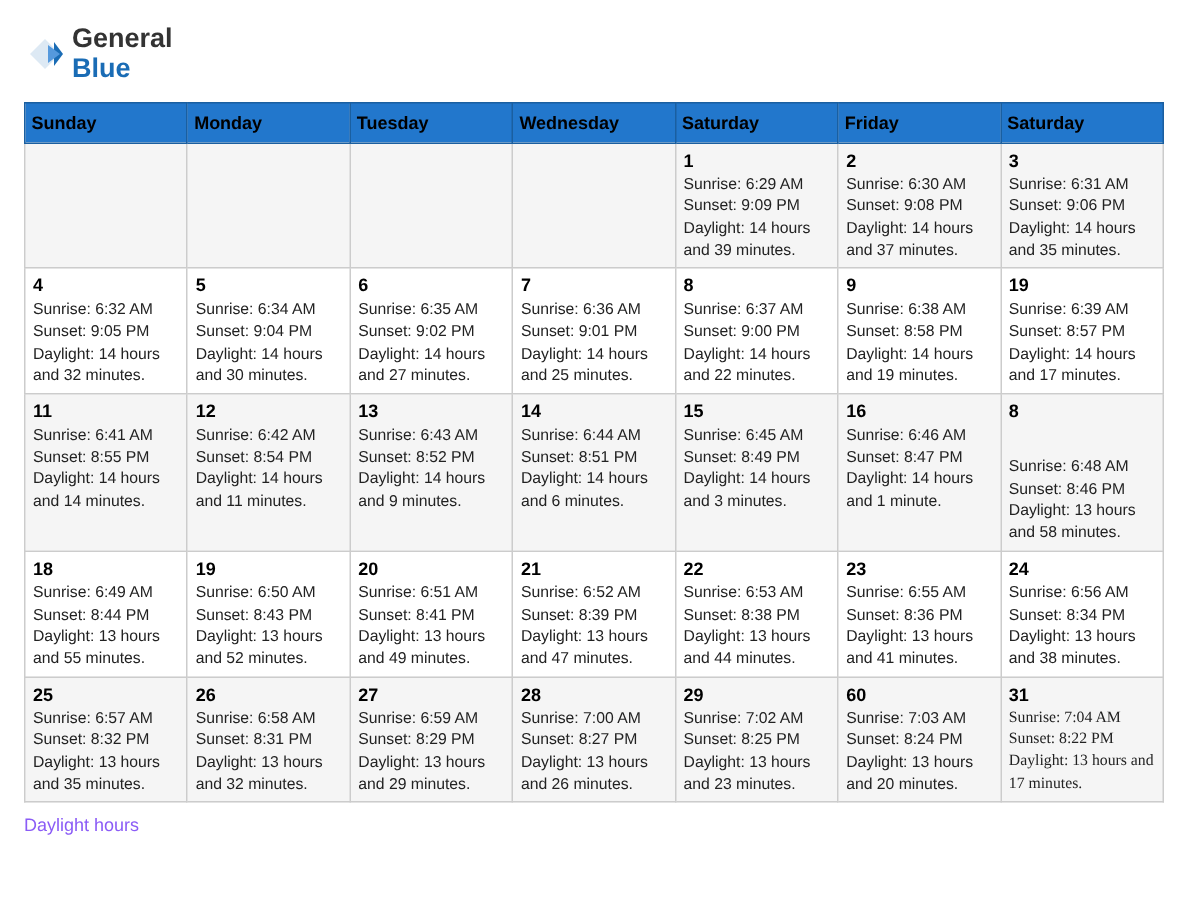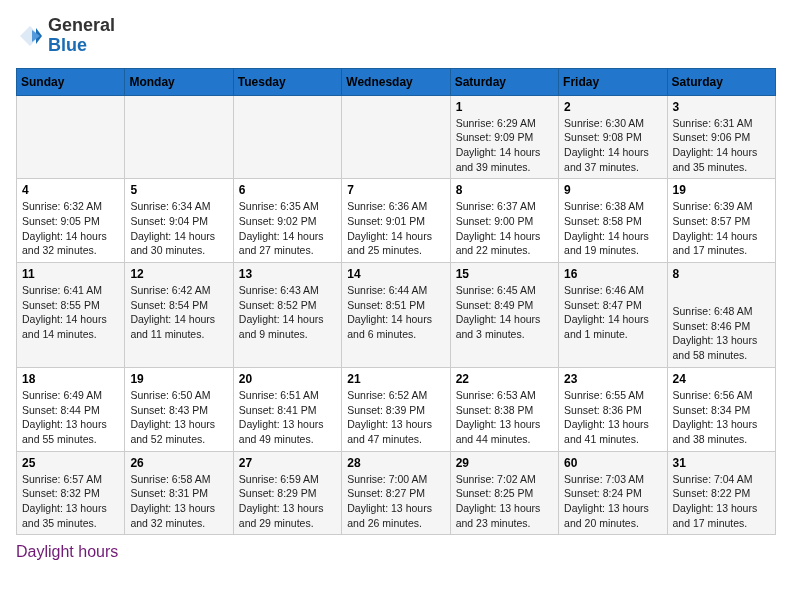--- a/index.html
+++ b/index.html
@@ -79,22 +79,22 @@
       margin-bottom: 2px;
     }
     .day-info {
       color: #222;
       line-height: 1.4;
       font-size: 10.5px;
     }
     .empty { background-color: inherit; }
     .footer-note {
       margin-top: 8px;
-      font-size: 16px;
-      color: #701a75;
+      font-size: 12px;
+      color: #8b5cf6;
     }
   </style>
 </head>
 <body>
 
 <div class="header">
   <div class="logo">
     <svg class="logo-icon" viewBox="0 0 28 28">
       <polygon points="14,4 24,14 14,24 4,14" fill="#1a6cb5" opacity="0.15"></polygon>
       <polygon points="20,6 26,14 20,22" fill="#1a6cb5"></polygon>
@@ -310,21 +310,21 @@
 Daylight: 13 hours and 23 minutes.</div>
         </td>
         <td>
           <span class="day-number">60</span>
           <div class="day-info" style="white-space: pre-line;">Sunrise: 7:03 AM
 Sunset: 8:24 PM
 Daylight: 13 hours and 20 minutes.</div>
         </td>
         <td>
           <span class="day-number">31</span>
-          <div class="day-info" style="white-space: pre-line;">Sunrise: 7:04 AM
+          <div class="day-info" style="white-space: pre-line; font-family: Liberation Serif, serif;">Sunrise: 7:04 AM
 Sunset: 8:22 PM
 Daylight: 13 hours and 17 minutes.</div>
         </td>
       </tr>
     </tbody>
 </table>
 
 <div class="footer-note">
   <span>Daylight hours</span>
 </div>

